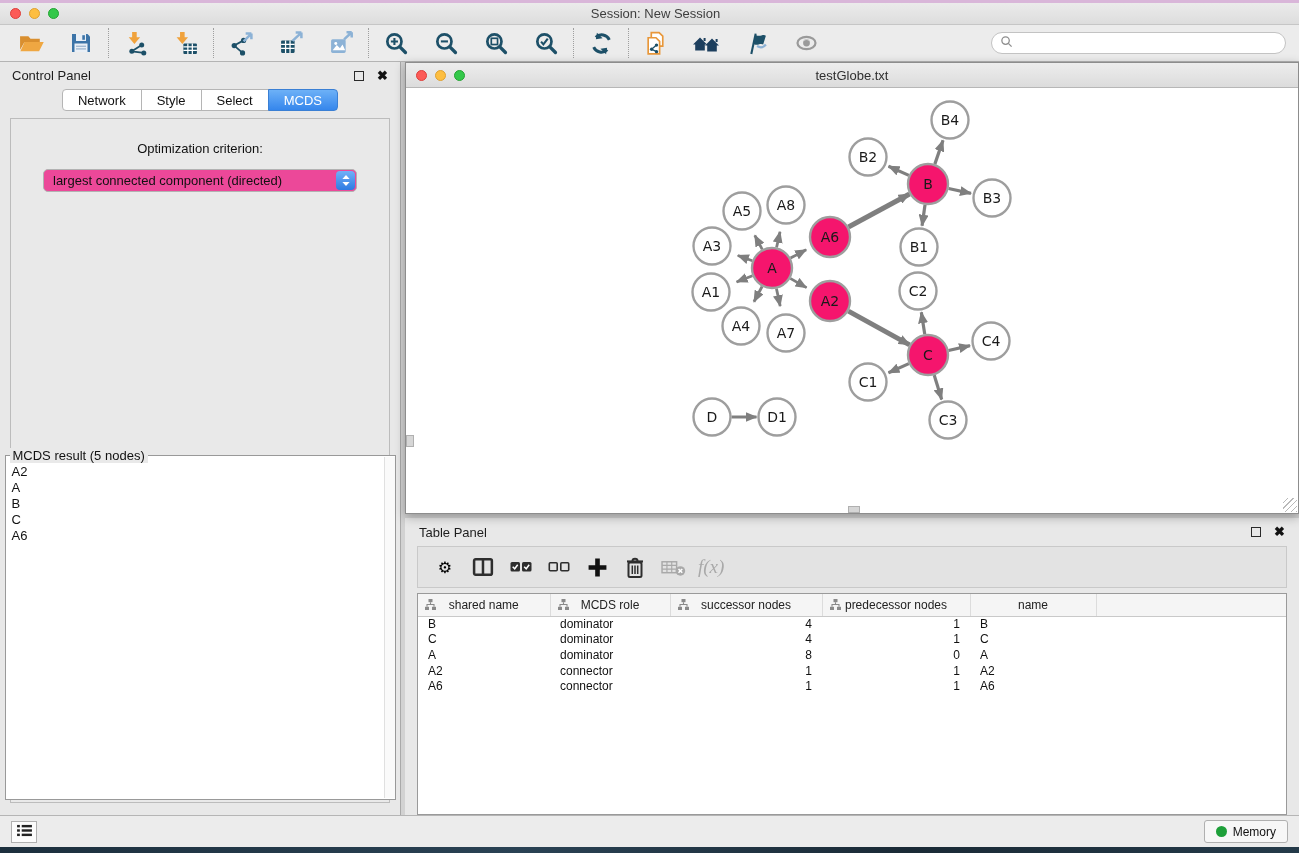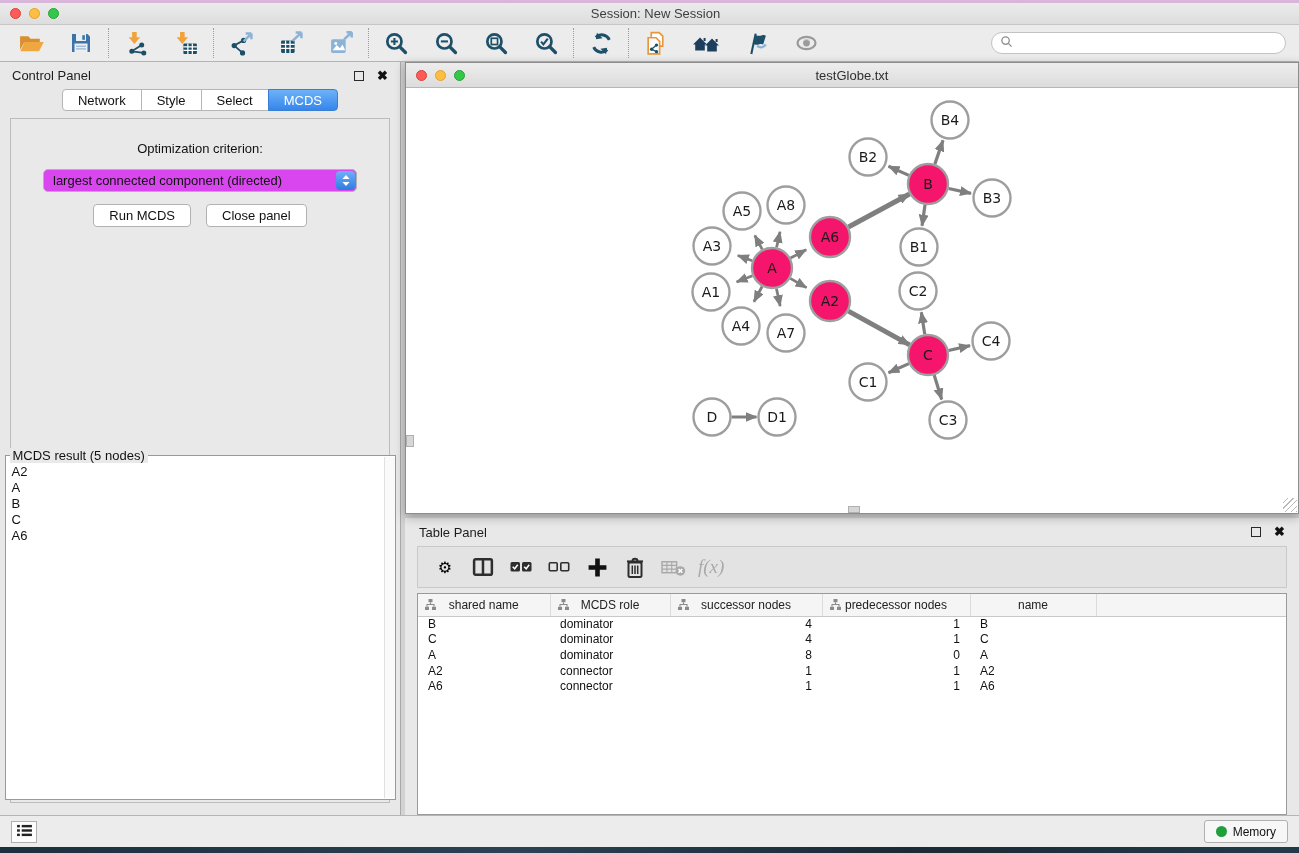--- a/index.html
+++ b/index.html
@@ -40,21 +40,21 @@
   .close-x { font-size:13px; font-weight:bold; color:#111; line-height:10px; }
 
   .seg-tabs { display:flex; justify-content:center; flex:none; }
   .seg { height:22px; padding:0 15px; background:#fff; border:1px solid #b5b5b5; margin-left:-1px; font-size:13px; color:#111; display:flex; align-items:center; position:relative; }
   .seg:first-child { border-radius:4px 0 0 4px; margin-left:0; }
   .seg:last-child { border-radius:0 4px 4px 0; }
   .seg.active { background:linear-gradient(#6db1f7,#3586ec); border-color:#3a7fd4; color:#fff; z-index:1; }
 
   .tab-content { flex:1; margin:7px 10px 12px 10px; border:1px solid #bcbcbc; background:#e9e9e9; display:flex; flex-direction:column; align-items:center; padding-top:22px; min-height:0; }
   .opt-label { font-size:13px; color:#111; margin-bottom:13px; }
-  .dropdown { width:314px; height:23px; background:#d946ef; border:1px solid #b2b2b2; border-radius:5px; display:flex; align-items:center; font-size:13px; color:#111; padding:0 22px 0 9px; position:relative; }
+  .dropdown { width:314px; height:23px; background:#ec4899; border:1px solid #b2b2b2; border-radius:5px; display:flex; align-items:center; font-size:13px; color:#111; padding:0 22px 0 9px; position:relative; }
   .dd-stepper { position:absolute; right:1px; top:1px; bottom:1px; width:19px; border-radius:4px; background:linear-gradient(#71b0f8,#2e7be2); display:flex; flex-direction:column; align-items:center; justify-content:center; }
   .btn-row { margin-top:12px; display:flex; gap:15px; }
   .btn { height:23px; padding:0 15px; background:#fff; border:1px solid #b2b2b2; border-radius:4px; font-size:13px; color:#111; display:flex; align-items:center; }
 
   .result-fieldset { margin-top:auto; margin-bottom:2px; width:391px; flex:none; height:345px; border:1px solid #999; background:#fff; position:relative; }
   .result-legend { position:absolute; top:-8px; left:4px; background:#e9e9e9; padding:0 3px; font-size:13px; color:#111; }
   .result-list { padding:8px 2px 0 6px; font-size:13px; color:#111; line-height:16px; }
   .result-scrollbar { position:absolute; top:1px; right:0; bottom:1px; width:11px; background:#fafafa; border-left:1px solid #e0e0e0; }
 
   
@@ -292,24 +292,20 @@
       <div class="tab-content">
         <div class="opt-label">Optimization criterion:</div>
         <div class="dropdown">
           <span>largest connected component (directed)</span>
           <span class="dd-stepper">
             <svg width="10" height="13" viewBox="0 0 10 13">
                 <path d="M5 1 L8.6 5 H1.4 z" fill="#fff"></path>
                 <path d="M5 12 L1.4 8 H8.6 z" fill="#fff"></path>
               </svg>
           </span>
-        </div>
-        <div class="btn-row">
-          <div class="btn">Run MCDS</div>
-          <div class="btn">Close panel</div>
         </div>
         <div class="result-fieldset">
           <div class="result-legend">MCDS result (5 nodes)</div>
           <div class="result-list" id="mcds-result-list">
               <div>A2</div>
               <div>A</div>
               <div>B</div>
               <div>C</div>
               <div>A6</div>
             </div>

